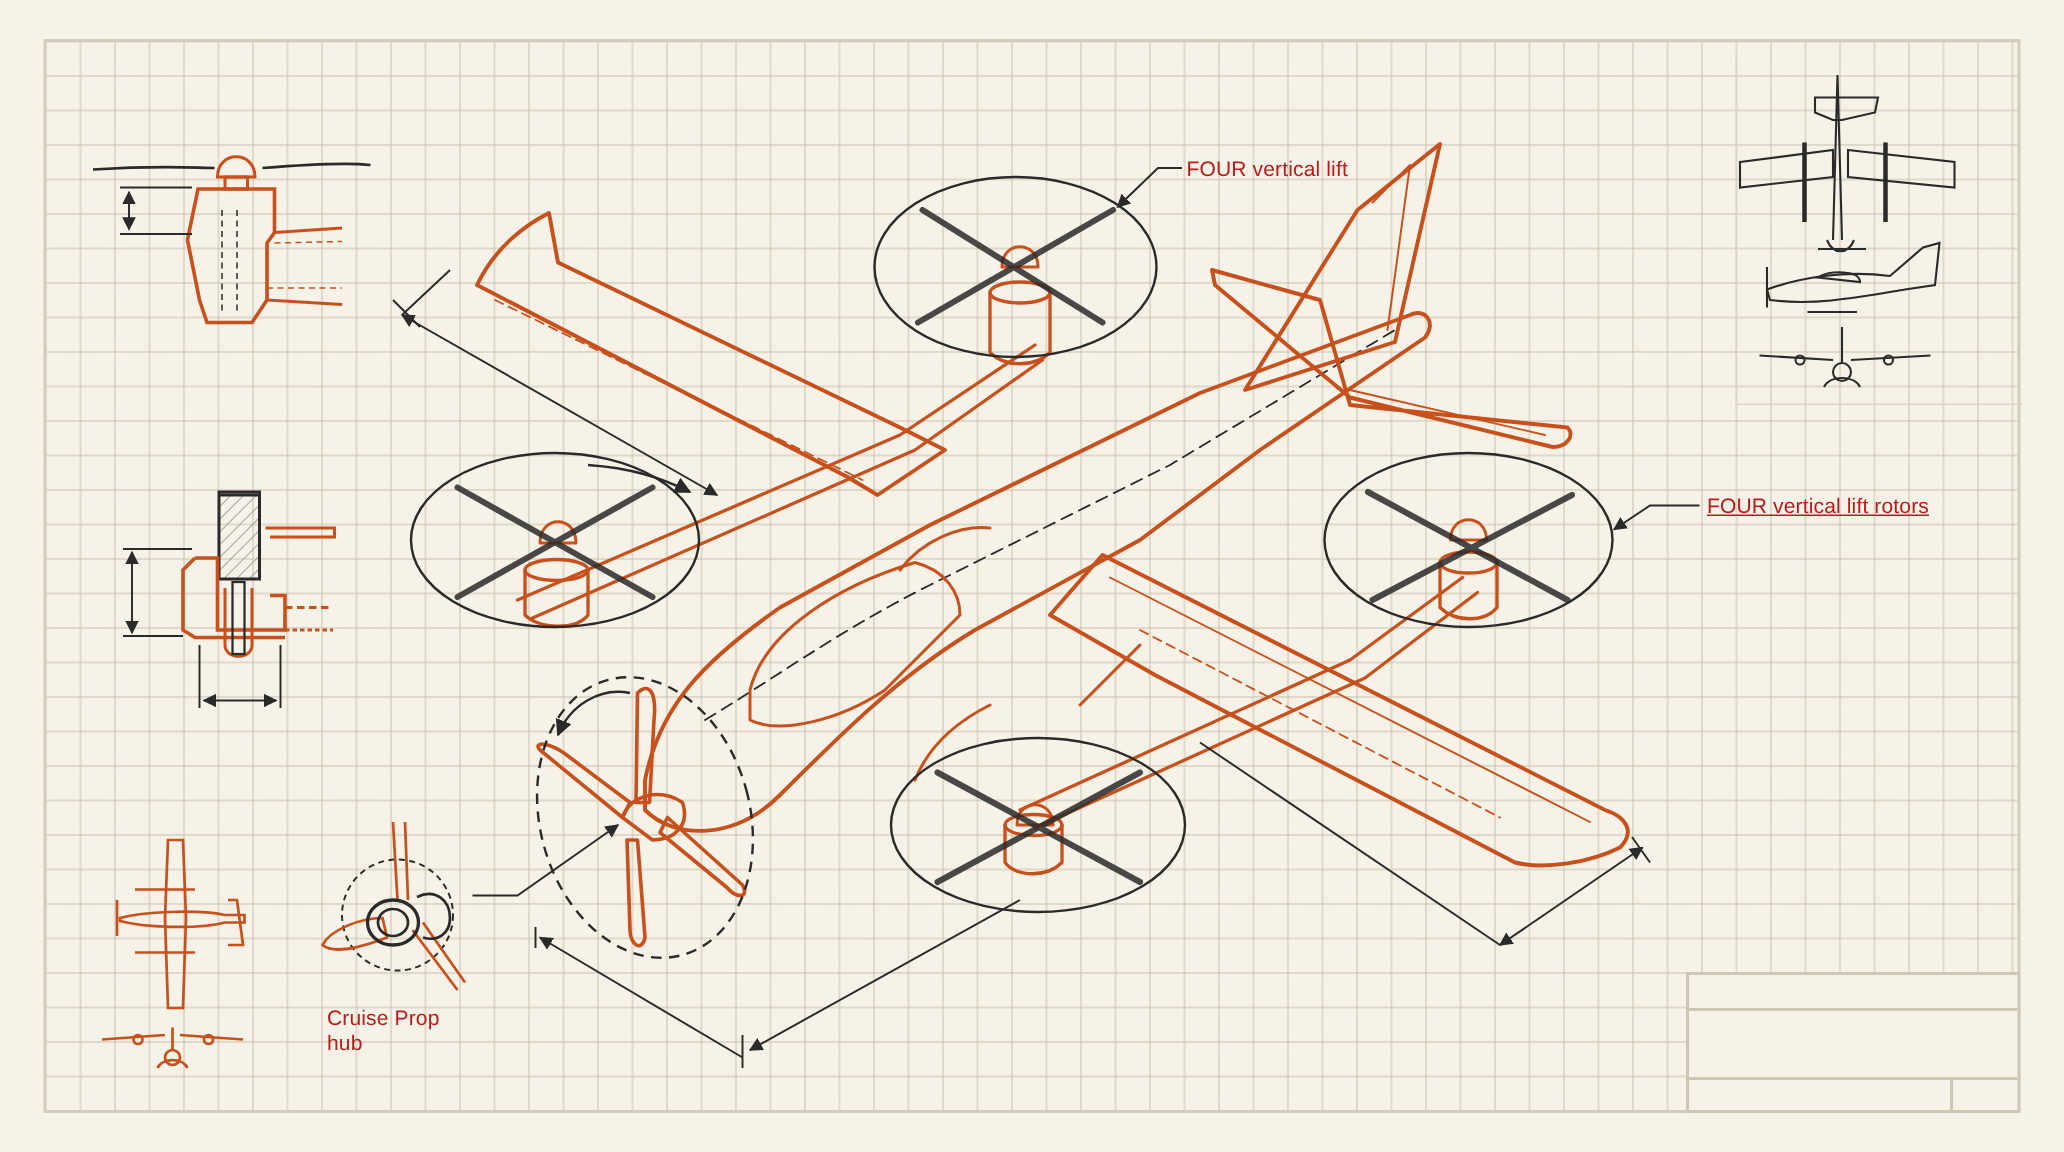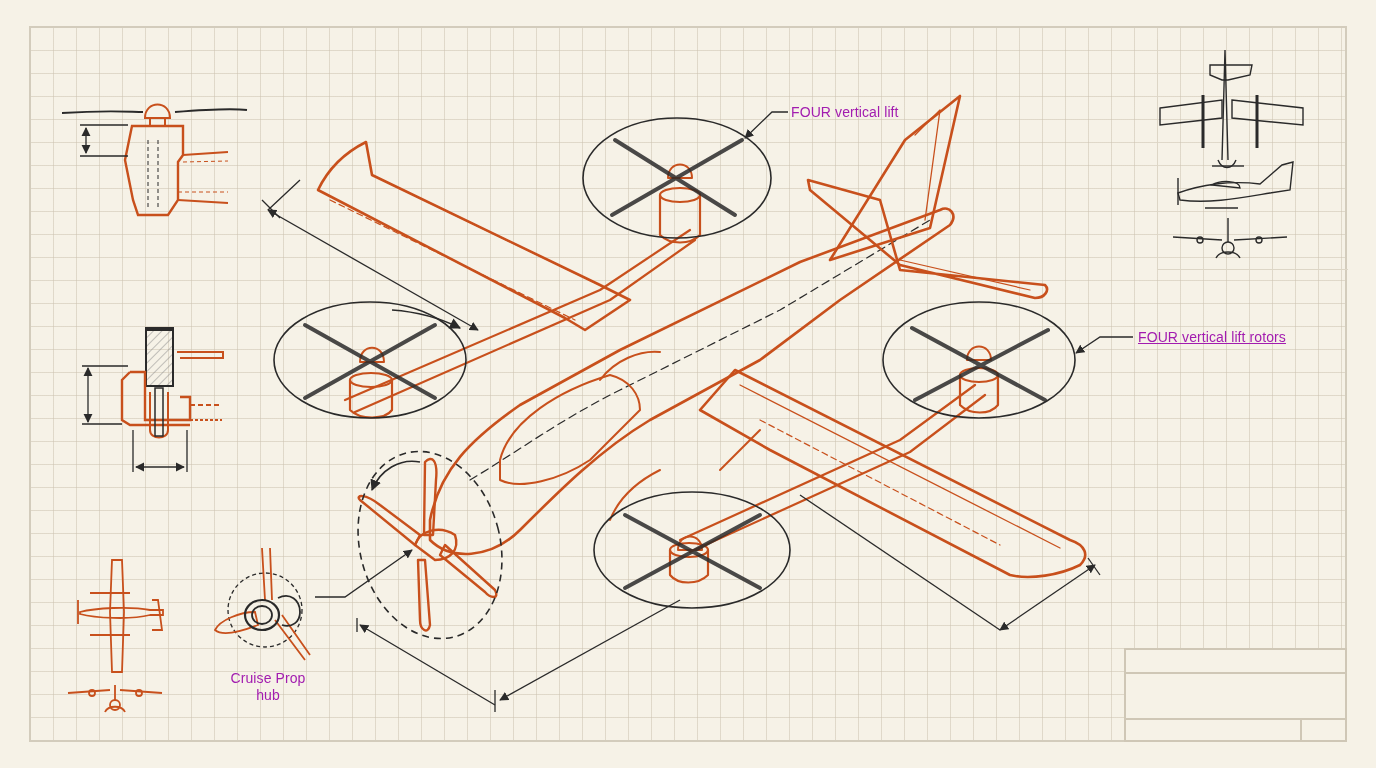--- a/index.html
+++ b/index.html
@@ -4,22 +4,22 @@
   <style>
     html,body{margin:0;padding:0;}
     body{width:1376px;height:768px;background:#f6f2e7;overflow:hidden;position:relative;font-family:"Liberation Sans",sans-serif;}
     .sheet{position:absolute;left:29px;top:26px;width:1318px;height:716px;border:2px solid #d3ccbc;box-sizing:border-box;
       background-color:#f6f2e7;
       background-image:
         linear-gradient(to right, rgba(205,196,178,0.55) 1px, transparent 1px),
         linear-gradient(to bottom, rgba(205,196,178,0.55) 1px, transparent 1px);
       background-size:23px 23px;background-position:-1px -1px;}
     svg.drawing{position:absolute;left:0;top:0;width:1376px;height:768px;}
-    .label{position:absolute;color:#a21caf;font-size:14px;letter-spacing:0.1px;white-space:nowrap;}
-    .label.center{text-align:center;white-space:normal;line-height:17px;}
+    .label{position:absolute;color:#b91c1c;font-size:14px;letter-spacing:0.1px;white-space:nowrap;}
+    .label.center{white-space:normal;line-height:17px;}
     .views-panel{position:absolute;left:1157px;top:39px;width:190px;height:230px;background:#f6f2e7;border-left:1px solid #ddd6c6;border-bottom:1px solid #ddd6c6;}
     .title-block{position:absolute;left:1124px;top:648px;width:223px;height:94px;background:#f6f2e7;border:2px solid #cfc7b6;box-sizing:border-box;}
     .tb-row{position:absolute;left:0;right:0;border-bottom:2px solid #cfc7b6;}
     .tb-cell{position:absolute;}
   </style>
 </head>
 <body>
 
 <div class="sheet"></div>
 

